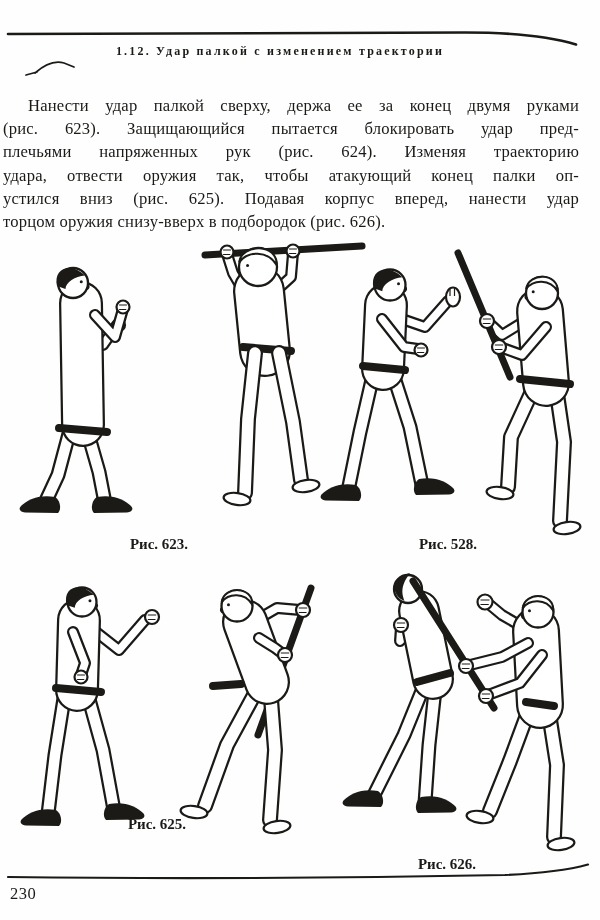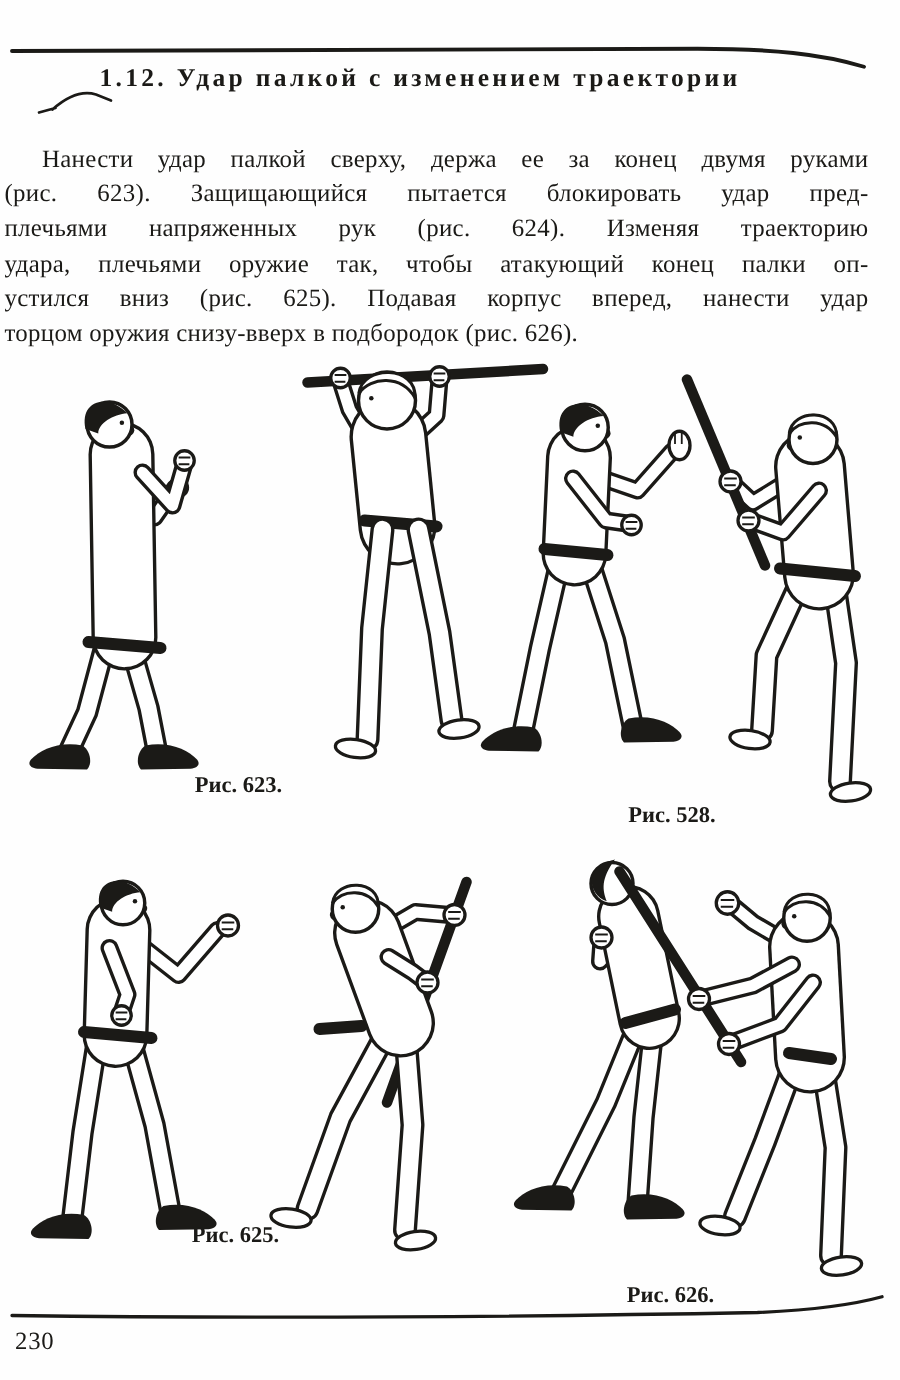--- a/index.html
+++ b/index.html
@@ -2,21 +2,21 @@
 <html><head>
 <meta charset="utf-8">
 <style>
   html,body{margin:0;padding:0;}
   body{width:600px;height:920px;position:relative;background:#fefefe;
        font-family:"Liberation Serif", serif;color:#1b1a17;overflow:hidden;}
   .page{position:absolute;inset:0;}
   .running-head{position:absolute;left:22px;top:12px;font-size:15px;font-weight:bold;
        letter-spacing:2.3px;white-space:nowrap;}
   .sec-title{position:absolute;left:0;top:41px;width:560px;text-align:center;
-       font-weight:bold;font-size:17px;line-height:21.5px;letter-spacing:2.2px;}
+       font-weight:bold;font-size:12px;line-height:21.5px;letter-spacing:2.2px;}
   .para{position:absolute;left:3px;top:94px;width:576px;font-size:16.6px;
        line-height:23.2px;letter-spacing:0.2px;}
   .pline{text-align:justify;text-align-last:justify;}
   .pline.first{text-indent:25px;}
   .pline.last{text-align-last:left;}
   .fig{position:absolute;overflow:visible;}
   .cap{position:absolute;width:140px;text-align:center;font-weight:bold;font-size:15px;
        white-space:nowrap;}
   .pagenum{position:absolute;left:10px;top:884px;font-size:16.5px;font-weight:normal;
        letter-spacing:0.5px;}
@@ -37,21 +37,21 @@
   </div>
 
   <svg style="position:absolute;left:24px;top:57px;" width="60" height="24" viewBox="0 0 60 24">
     <path d="M2,18 L13,15 M11,16 C20,8 30,3 40,6 L50,10" fill="none" stroke="#1b1a17" stroke-width="1.8" stroke-linecap="round"></path>
   </svg>
 
   <div class="para">
     <div class="pline first">Нанести удар палкой сверху, держа ее за конец двумя руками</div>
     <div class="pline">(рис. 623). Защищающийся пытается блокировать удар пред-</div>
     <div class="pline">плечьями напряженных рук (рис. 624). Изменяя траекторию</div>
-    <div class="pline">удара, плечьями оружие так, чтобы атакующий конец палки оп-</div>
+    <div class="pline">удара, отвести оружия так, чтобы атакующий конец палки оп-</div>
     <div class="pline">устился вниз (рис. 625). Подавая корпус вперед, нанести удар</div>
     <div class="pline last">торцом оружия снизу-вверх в подбородок (рис. 626).</div>
   </div>
 
   <svg id="fig623" class="fig" style="left:15px;top:237px;" width="350" height="300" viewBox="0 0 350 300">
       <g>
         <path d="M68,85 L88,108 L102,88" fill="none" stroke="#1b1a17" stroke-width="12" stroke-linecap="round" stroke-linejoin="round"></path>
         <path d="M68,85 L88,108 L102,88" fill="none" stroke="#fff" stroke-width="7.5" stroke-linecap="round" stroke-linejoin="round"></path>
         <circle cx="104" cy="88" r="6" fill="#fff" stroke="#1b1a17" stroke-width="2.2"></circle>
         <path d="M 100.4,86 L 107.6,86 M 100.4,90.5 L 107,90.5" fill="none" stroke="#1b1a17" stroke-width="1.2"></path>
@@ -255,21 +255,21 @@
         <path d="M198,78 L172,92 L140,100" fill="none" stroke="#fff" stroke-width="7.5" stroke-linecap="round" stroke-linejoin="round"></path>
         <path d="M212,90 L190,118 L158,130" fill="none" stroke="#1b1a17" stroke-width="12" stroke-linecap="round" stroke-linejoin="round"></path>
         <path d="M212,90 L190,118 L158,130" fill="none" stroke="#fff" stroke-width="7.5" stroke-linecap="round" stroke-linejoin="round"></path>
         <circle cx="136" cy="101" r="7" fill="#fff" stroke="#1b1a17" stroke-width="2.2"></circle>
         <path d="M 131.8,99 L 140.2,99 M 131.8,103.5 L 139.5,103.5" fill="none" stroke="#1b1a17" stroke-width="1.2"></path>
         <circle cx="156" cy="131" r="7" fill="#fff" stroke="#1b1a17" stroke-width="2.2"></circle>
         <path d="M 151.8,129 L 160.2,129 M 151.8,133.5 L 159.5,133.5" fill="none" stroke="#1b1a17" stroke-width="1.2"></path>
       </g>
     </svg>
 
-  <div class="cap" style="left:89px;top:516px;">Рис. 623.</div>
+  <div class="cap" style="left:89px;top:536px;">Рис. 623.</div>
   <div class="cap" style="left:378px;top:536px;">Рис. 528.</div>
   <div class="cap" style="left:87px;top:816px;">Рис. 625.</div>
   <div class="cap" style="left:377px;top:856px;">Рис. 626.</div>
 
   <svg style="position:absolute;left:0;top:860px;" width="600" height="22" viewBox="0 0 600 22">
     <path d="M8,17 C200,19.5 400,17 505,15 C540,13.5 568,10 588,4.5" fill="none" stroke="#1b1a17" stroke-width="2.2" stroke-linecap="round"></path>
   </svg>
 
   <div class="pagenum">230</div>
 </div>

